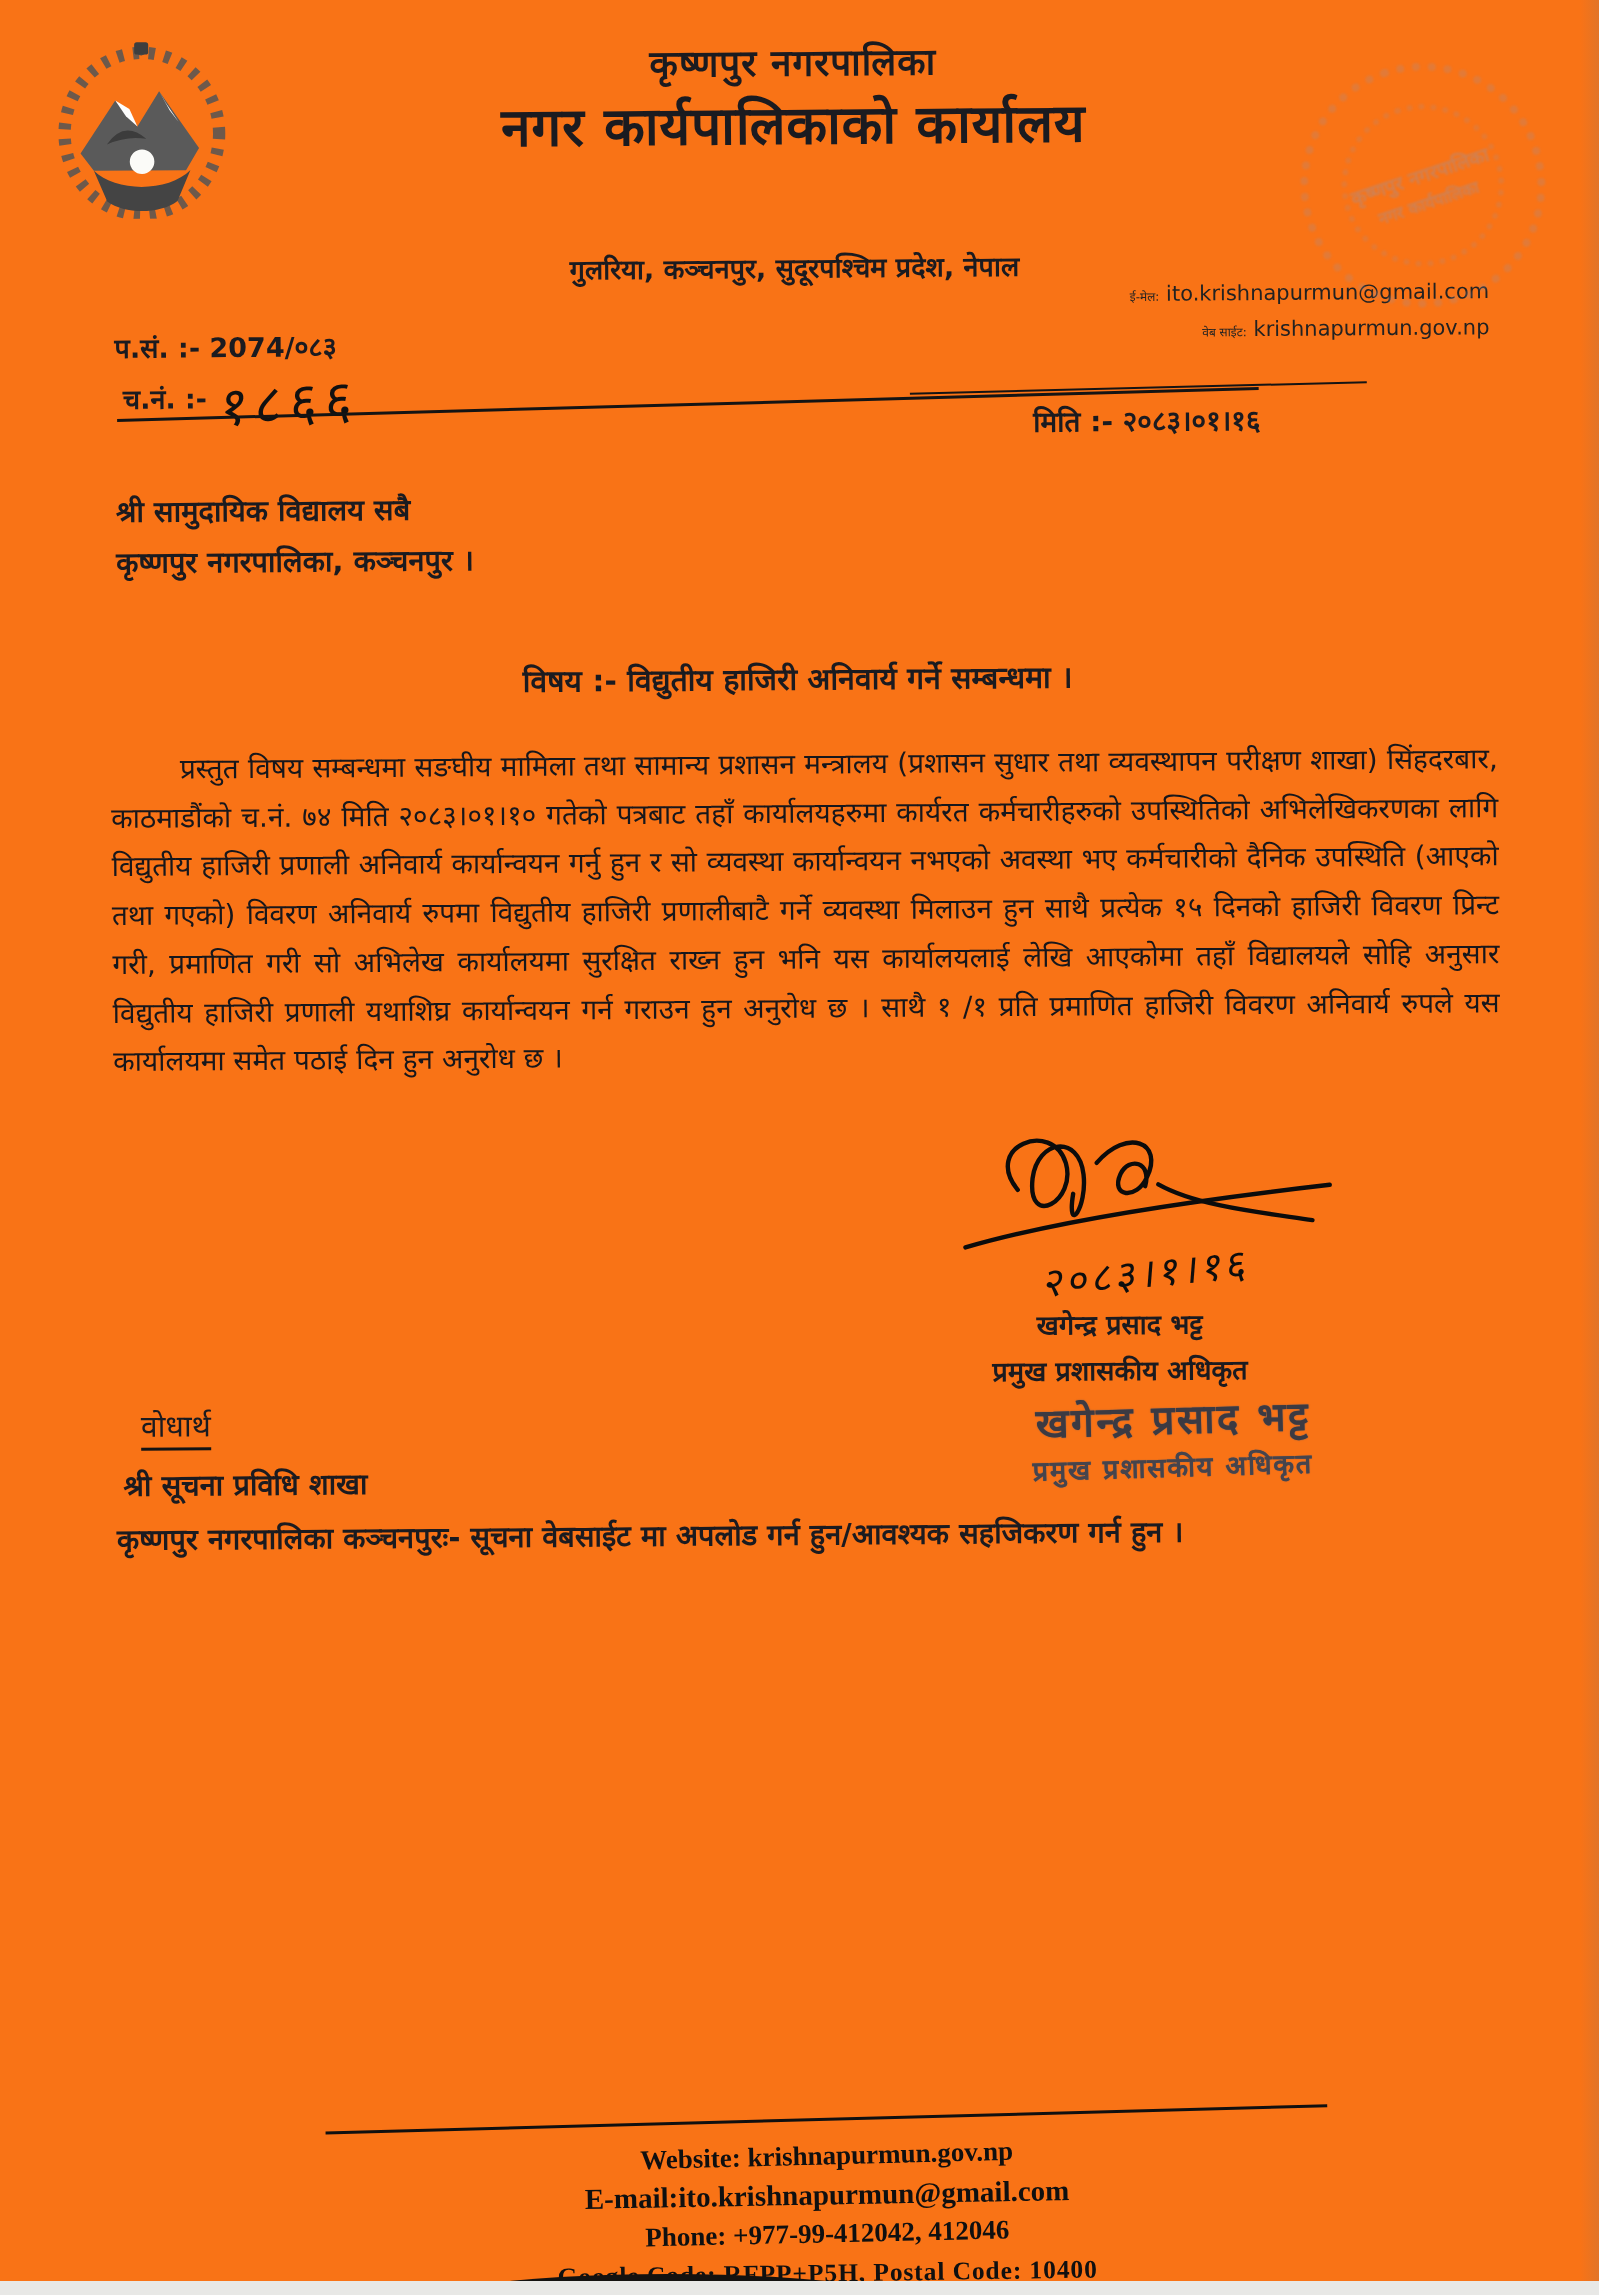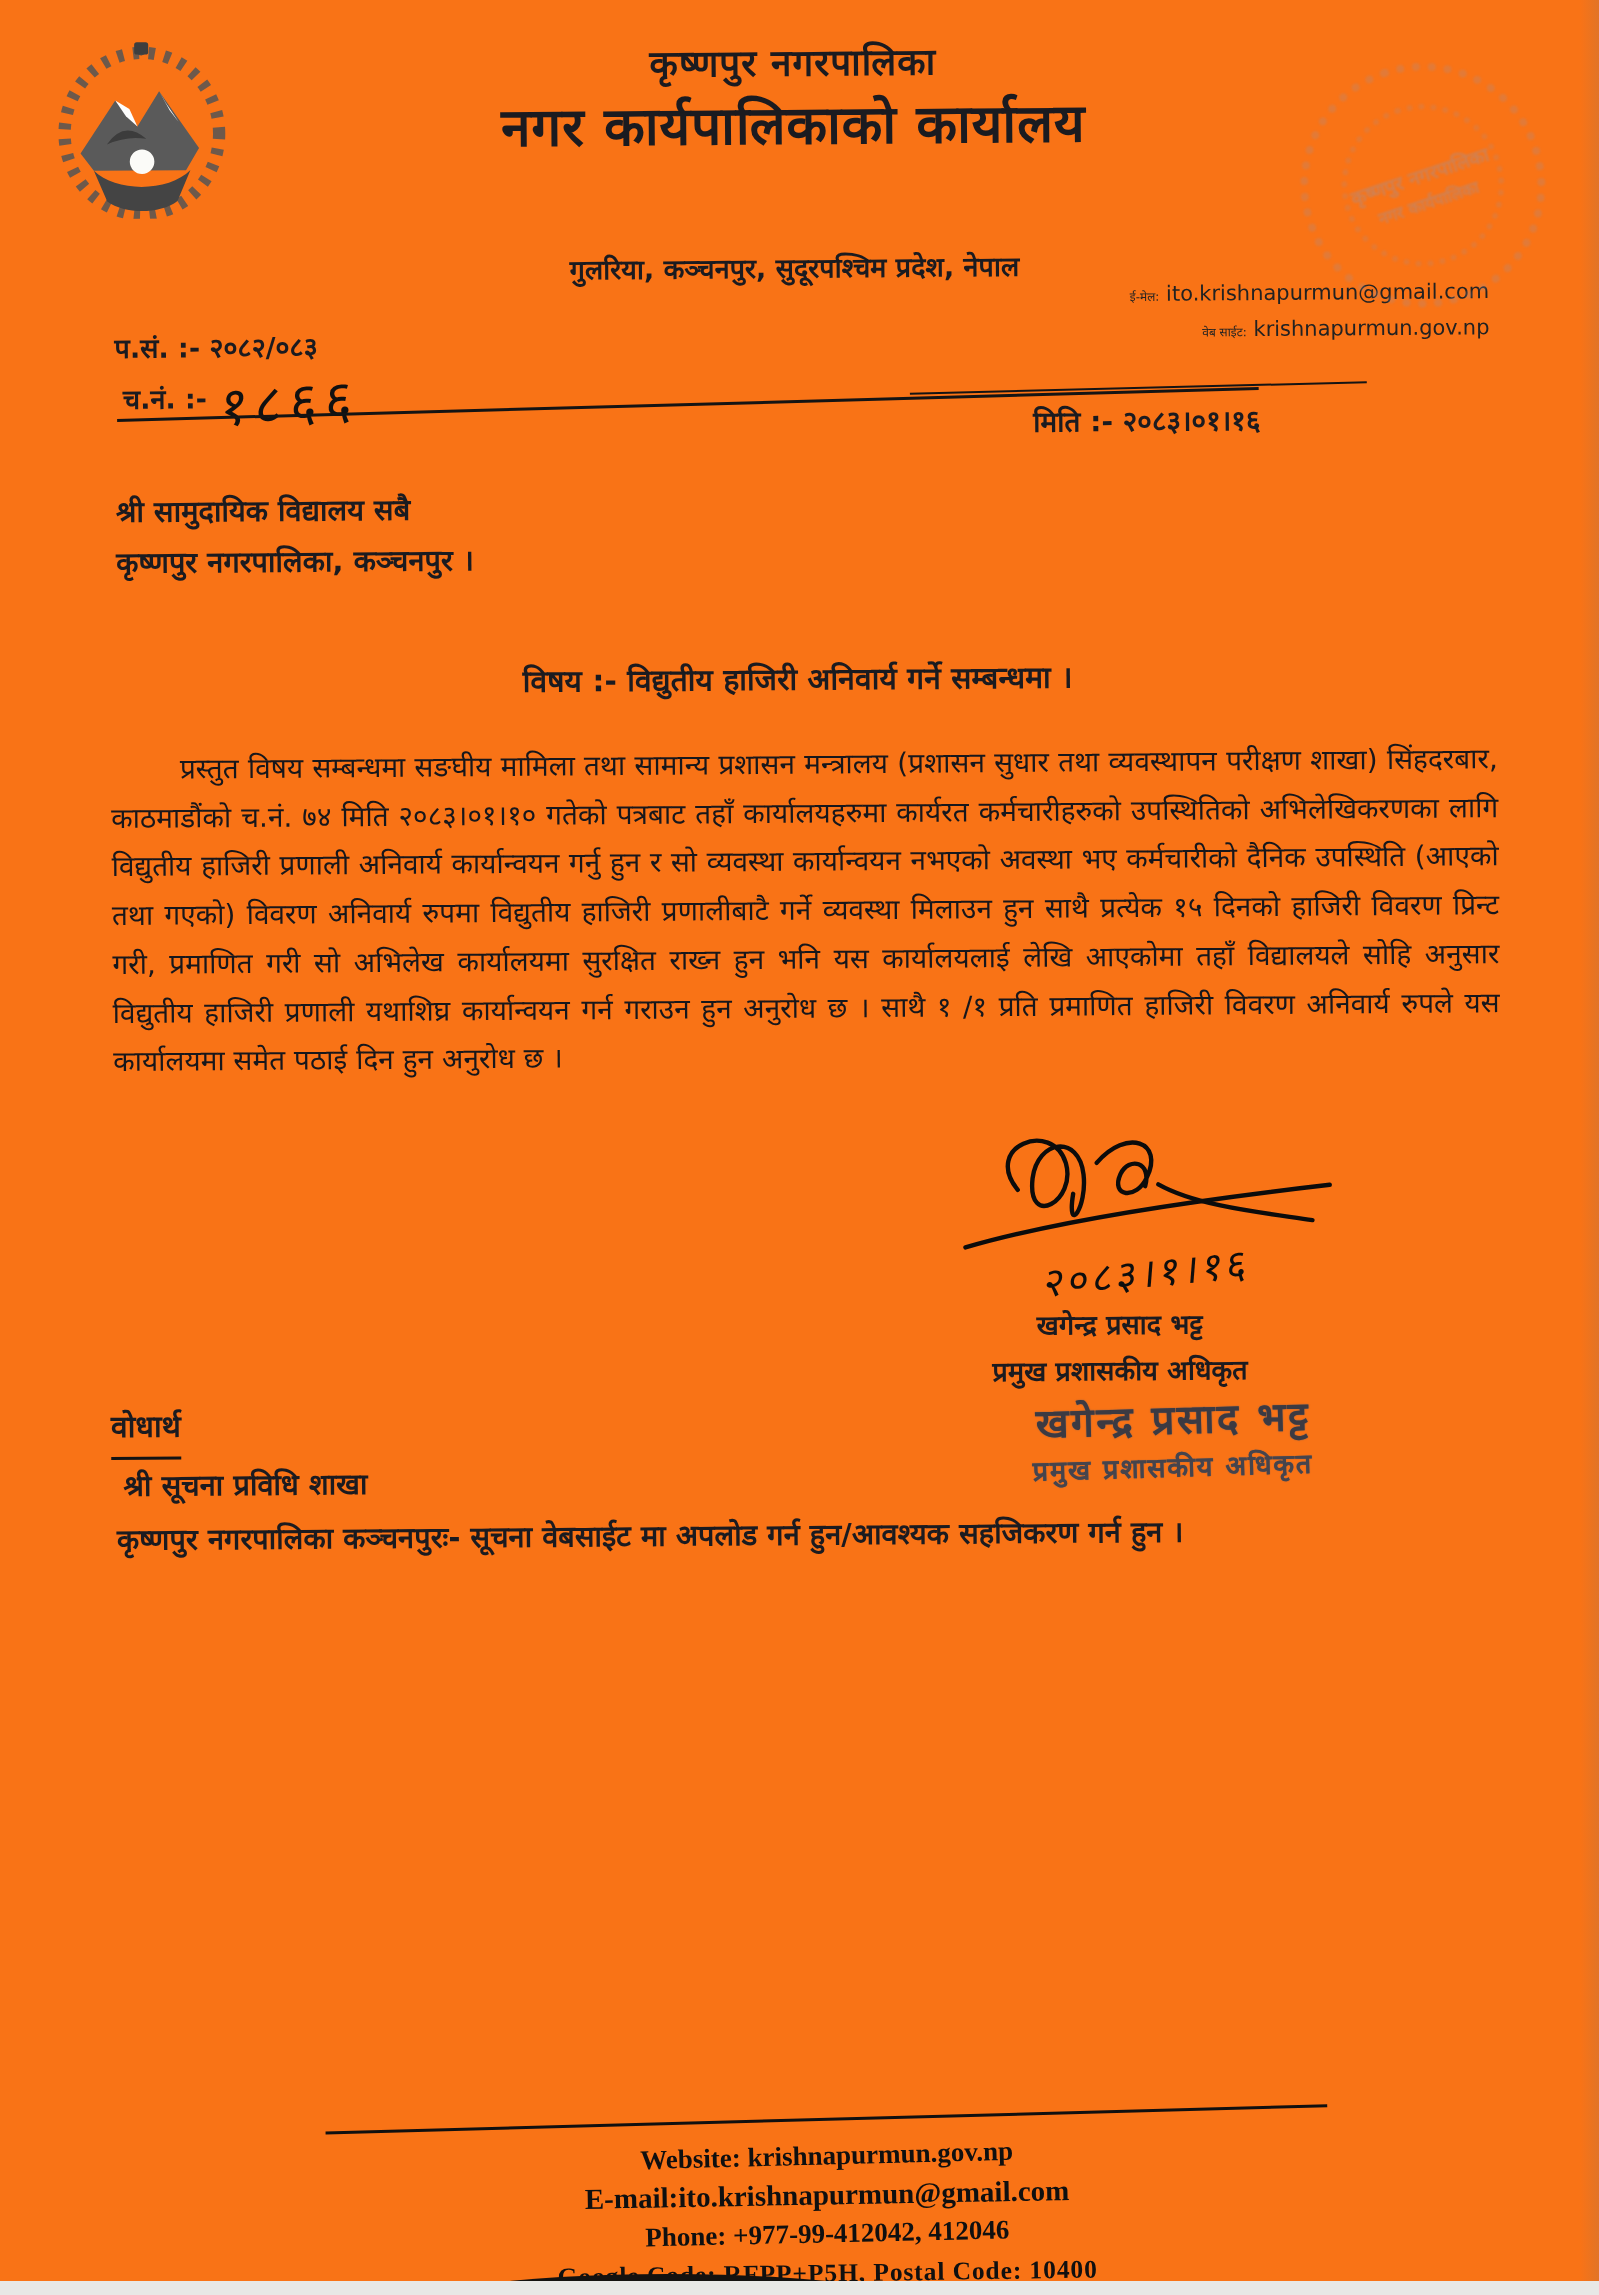--- a/index.html
+++ b/index.html
@@ -59,21 +59,21 @@
   .signame{left:932px;top:1307px;width:369px;text-align:center;font-size:27px;font-weight:600;}
   .sigdesig{left:910px;top:1353px;width:413px;text-align:center;font-size:27px;font-weight:600;}
 
   
   .stampname{left:958px;top:1393px;width:422px;text-align:center;font-size:40px;font-weight:bold;
     color:#3c3a42;letter-spacing:2.6px;transform:rotate(-1.2deg);text-shadow:0 0 1.3px #5a5762;}
   .stampdesig{left:975px;top:1450px;width:387px;text-align:center;font-size:27px;font-weight:bold;
     color:#46444c;letter-spacing:1.8px;transform:rotate(-1.2deg);text-shadow:0 0 0.9px #5a5762;}
 
   
-  .cchead{left:107px;top:1399px;font-size:30px;font-weight:bold;border-bottom:3.5px solid #141414;padding-bottom:11px;}
+  .cchead{left:137px;top:1399px;font-size:30px;font-weight:normal;border-bottom:3.5px solid #141414;padding-bottom:2px;}
   .ccline1{left:119px;top:1459px;font-size:29px;font-weight:600;}
   .ccline2{left:112px;top:1513px;width:1266px;font-size:29px;font-weight:600;}
 
   
   .footrule{left:316px;top:2127px;width:1002px;height:0;border-top:3.5px solid #101010;transform:rotate(-1.1deg);transform-origin:left center;}
   .footer{left:316px;top:2140px;width:1002px;text-align:center;
     font-family:"Liberation Serif","DejaVu Serif",serif;font-weight:bold;color:#101010;}
   .footer .f1{font-size:27px;transform:rotate(-1deg);}
   .footer .f2{font-size:29px;margin-top:7px;transform:rotate(-0.6deg);}
   .footer .f3{font-size:27px;margin-top:7px;transform:rotate(-0.8deg);}
@@ -111,21 +111,21 @@
       <div><span class="lbl">वेब साईट:</span> <span>krishnapurmun.gov.np</span></div>
     </div>
 
     <div class="abs seal">
       <div class="ring r1"></div>
       <div class="ring r2"></div>
       <div class="stxt s1">कृष्णपुर नगरपालिका</div>
       <div class="stxt s2">नगर कार्यपालिका</div>
     </div>
 
-    <div class="abs refline"><span>प.सं. :-</span> <span>२०८२/०८३</span></div>
+    <div class="abs refline"><span>प.सं. :-</span> <span>2074/०८३</span></div>
     <div class="abs chline">च.नं. :-</div>
     <div class="abs hand-no">१८६६</div>
     <div class="abs rule1"></div>
     <div class="abs rule2"></div>
     <div class="abs dateline"><span>मिति :-</span> <span>२०८३।०१।१६</span></div>
 
     <div class="abs rcp1">श्री सामुदायिक विद्यालय सबै</div>
     <div class="abs rcp2">कृष्णपुर नगरपालिका, कञ्चनपुर ।</div>
 
     <div class="abs subject">विषय :- विद्युतीय हाजिरी अनिवार्य गर्ने सम्बन्धमा ।</div>

